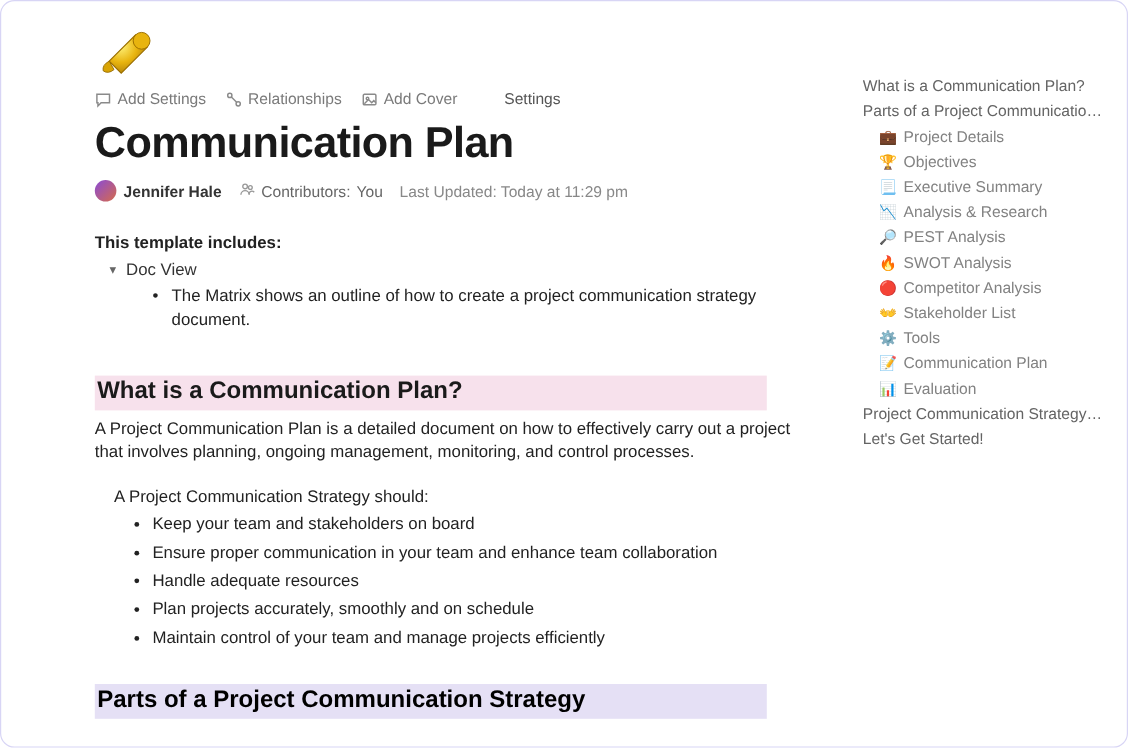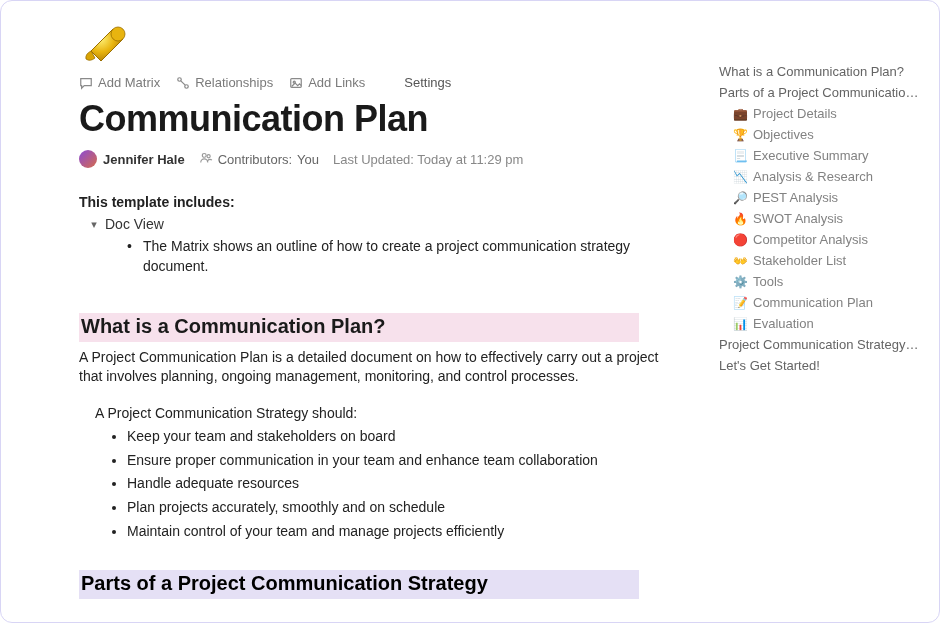--- a/index.html
+++ b/index.html
@@ -221,41 +221,41 @@
       </svg>
     </div>
 
     <div class="toolbar">
       <div class="tb-item">
         <span class="tb-icon">
           <svg width="14" height="14" viewBox="0 0 16 16" fill="none" stroke="#8a8a8a" stroke-width="1.4">
               <path d="M2 3h12v8H6l-3 3v-3H2z"></path>
             </svg>
         </span>
-        <span>Add Matrix</span>
+        <span>Add Settings</span>
       </div>
       <div class="tb-item">
         <span class="tb-icon">
           <svg width="14" height="14" viewBox="0 0 16 16" fill="none" stroke="#8a8a8a" stroke-width="1.4">
               <circle cx="4" cy="4" r="2"></circle>
               <circle cx="12" cy="12" r="2"></circle>
               <path d="M5.5 5.5 L10.5 10.5"></path>
             </svg>
         </span>
         <span>Relationships</span>
       </div>
       <div class="tb-item">
         <span class="tb-icon">
           <svg width="14" height="14" viewBox="0 0 16 16" fill="none" stroke="#8a8a8a" stroke-width="1.4">
               <rect x="2" y="3" width="12" height="10" rx="1"></rect>
               <circle cx="6" cy="7" r="1.2"></circle>
               <path d="M3 12l4-4 3 3 2-2 2 2"></path>
             </svg>
         </span>
-        <span>Add Links</span>
+        <span>Add Cover</span>
       </div>
       <div class="tb-item" style="color:#555;margin-left:23px;">
         <span>Settings</span>
       </div>
     </div>
 
     <h1 class="title">Communication Plan</h1>
 
     <div class="meta">
       <div class="author-wrap">

